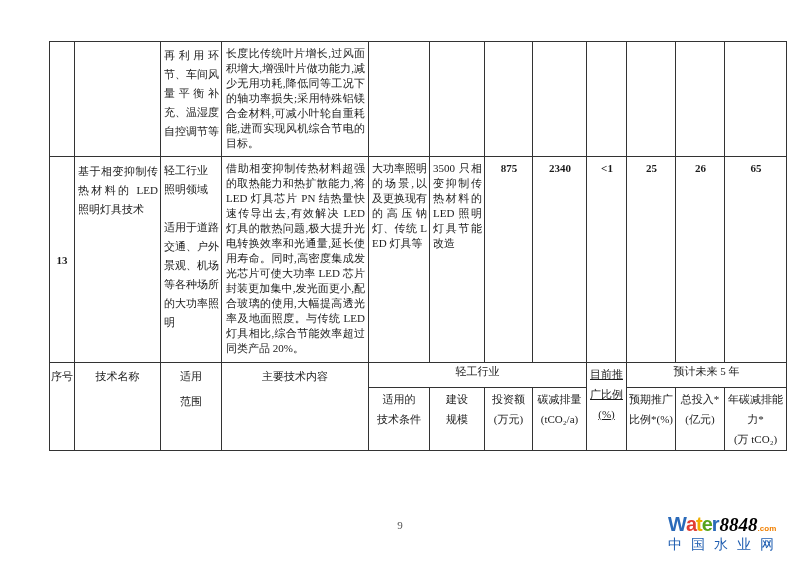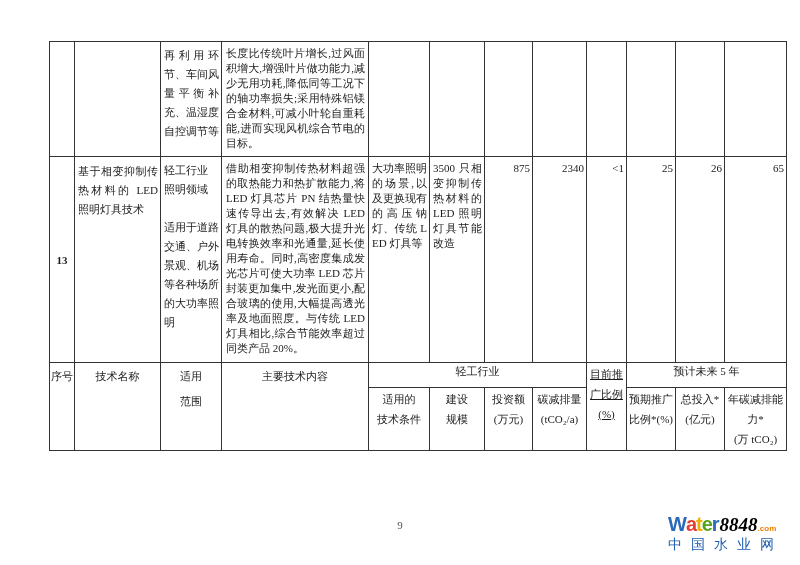--- a/index.html
+++ b/index.html
@@ -28,21 +28,21 @@
     word-break:break-all;
   }
   tr.rA > td.c-seq { height:115px; }
   tr.rB > td.c-seq { height:206px; }
 
   .c-seq { text-align:center; vertical-align:middle !important; font-weight:bold; font-size:12px; padding:0 !important; }
   .c-name  { line-height:19px; text-align:justify; padding-top:5px !important; }
   .c-scope { line-height:19px; text-align:justify; white-space:pre-line; padding-top:4px !important; }
   .c-content { line-height:15px; text-align:justify; padding:4px 3px 2px 4px !important; }
   .c-cond, .c-scale { line-height:15px; text-align:justify; padding-top:4px !important; }
-  .c-num { text-align:right; padding-top:5px !important; }
+  .c-num { text-align:center; padding-top:5px !important;font-weight:bold; }
 
   td.h {
     text-align:center;
     vertical-align:middle;
     white-space:pre-line;
     padding:1px !important;
     word-break:keep-all;
   }
   td.hA { height:25px; line-height:14px; }
   td.hB { height:63px; line-height:20px; }

